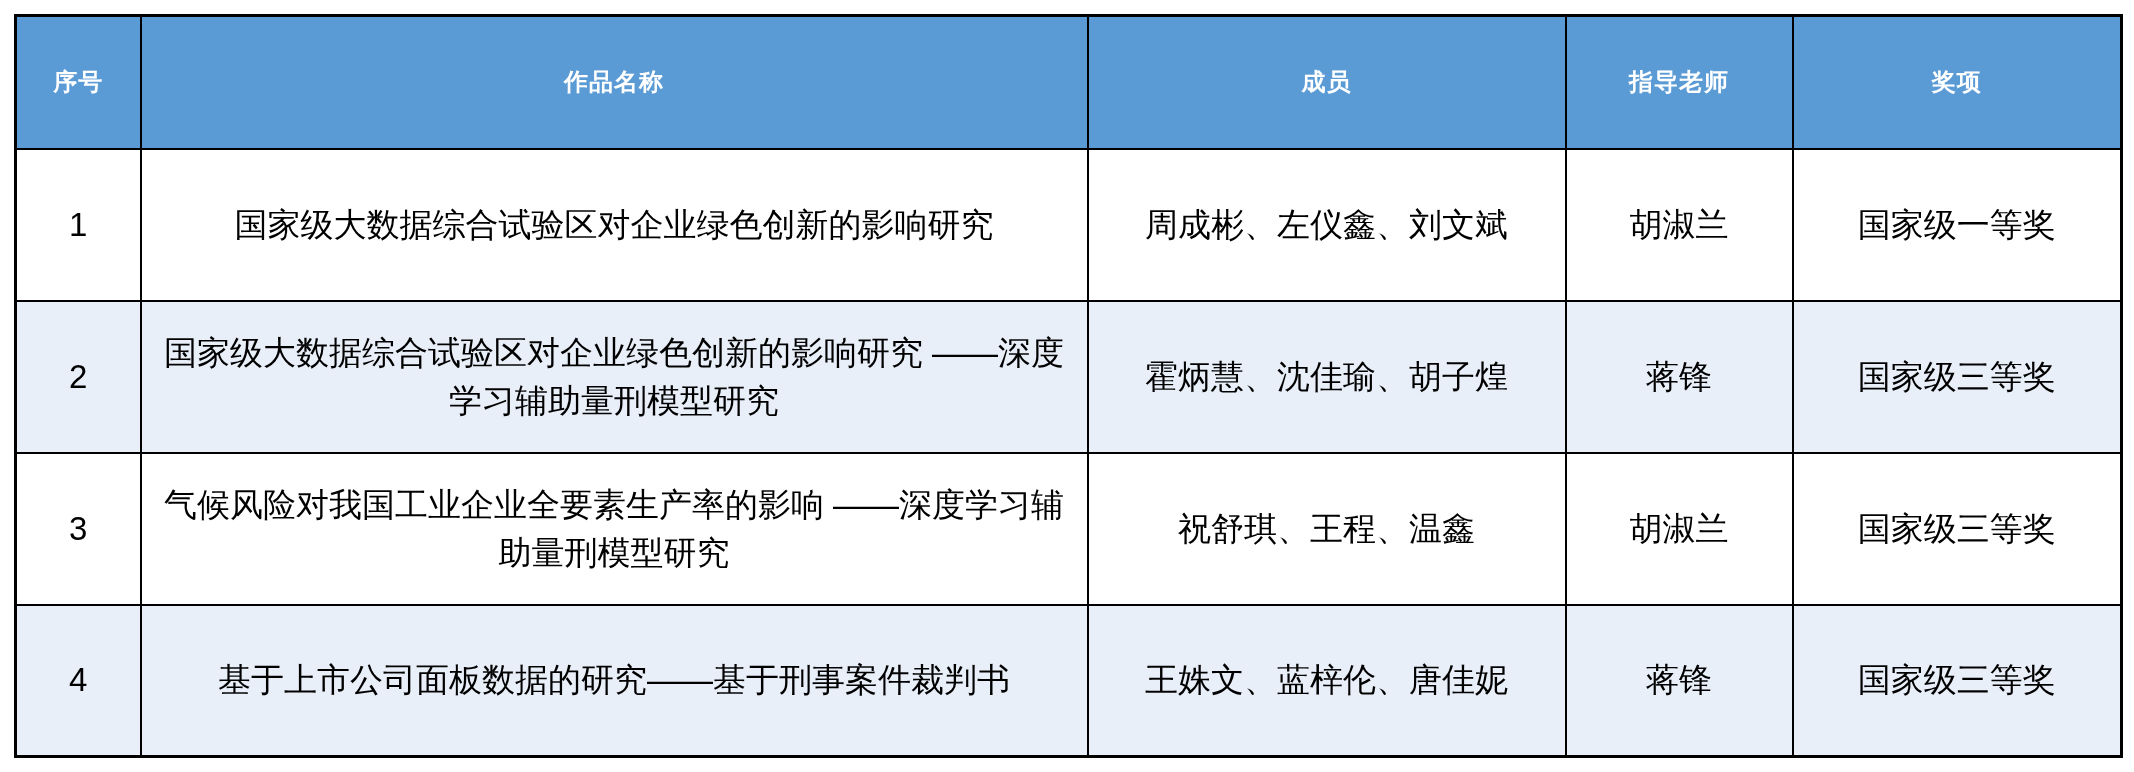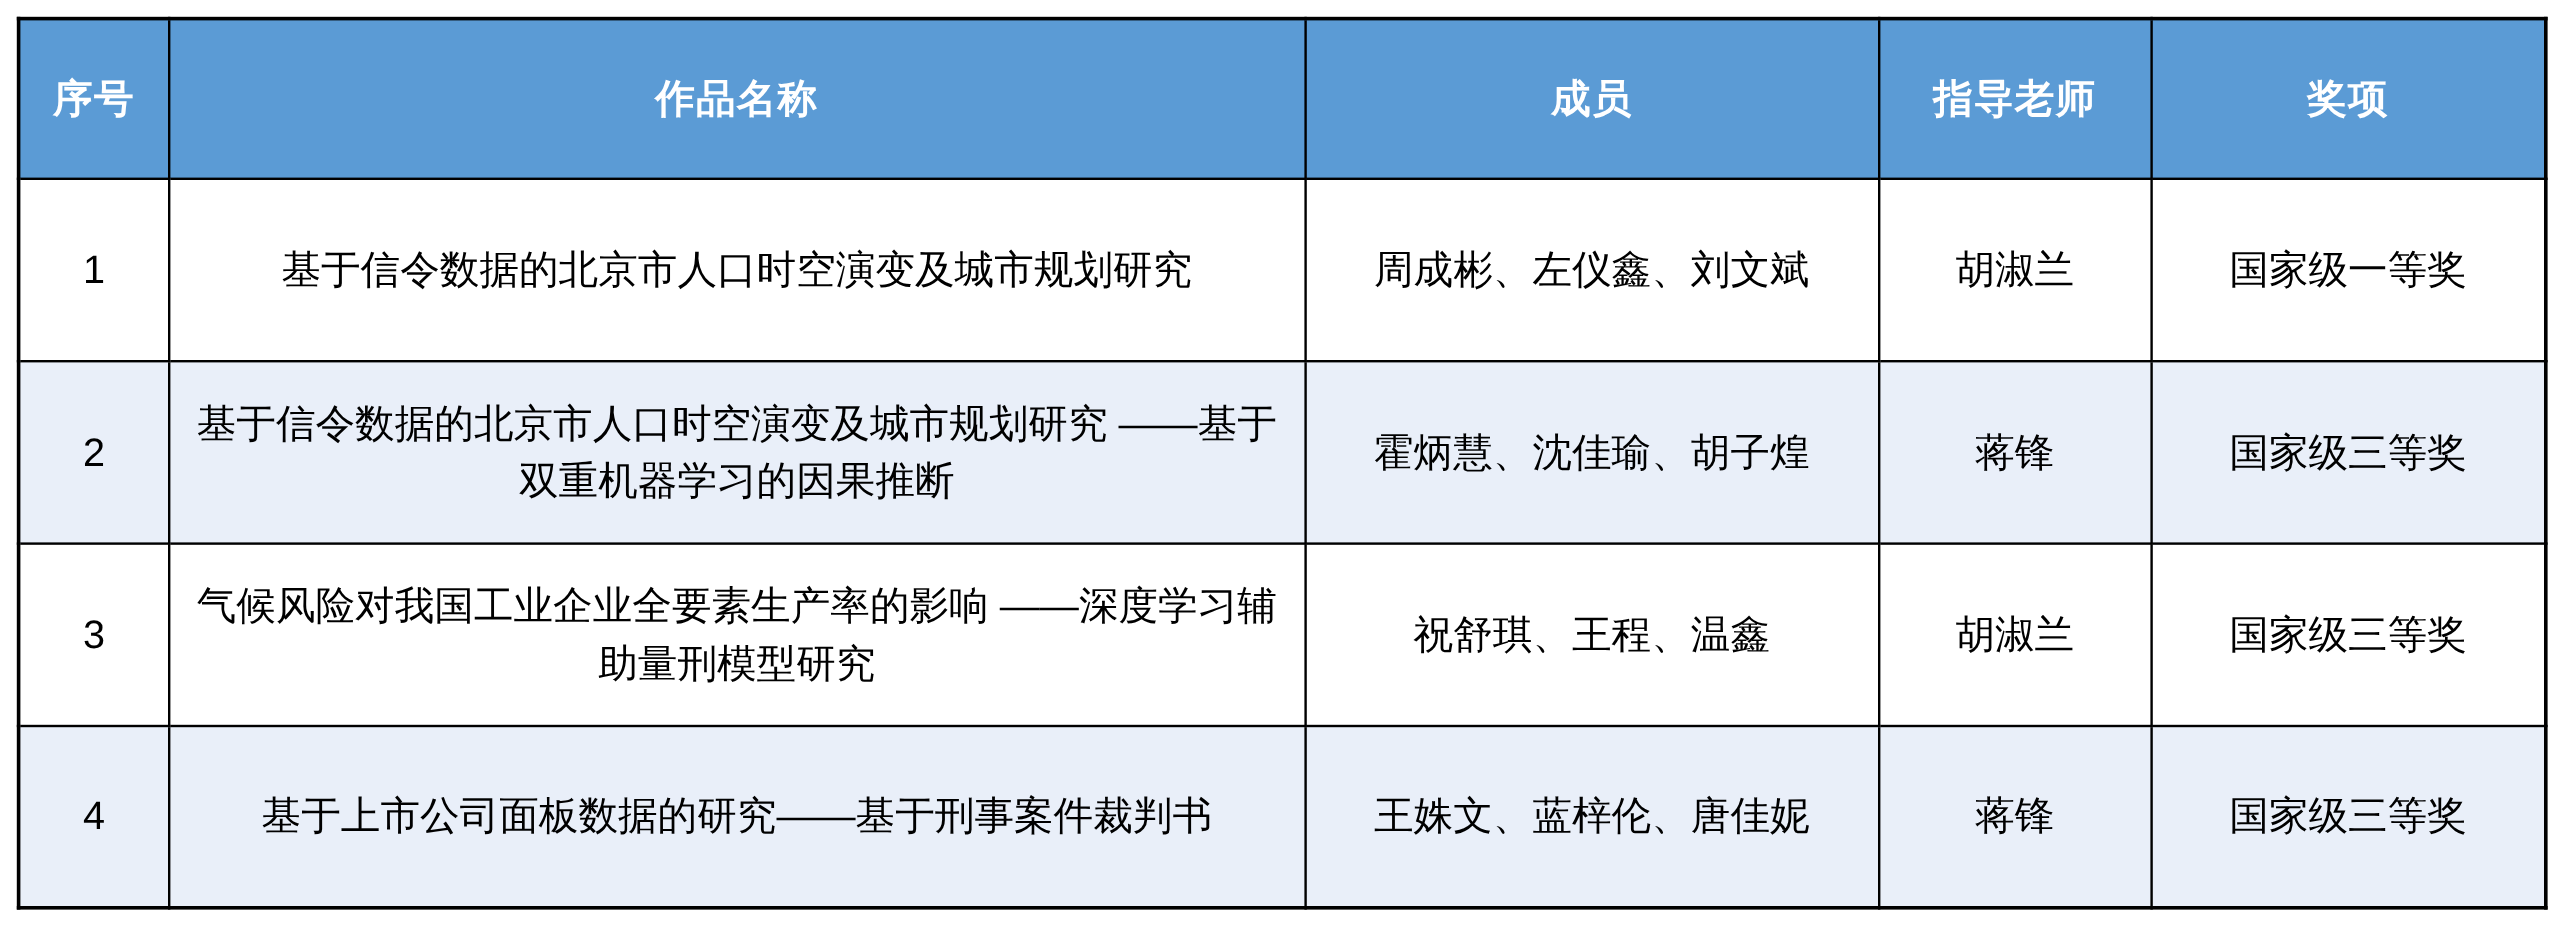--- a/index.html
+++ b/index.html
@@ -30,21 +30,21 @@
     text-align: center;
     vertical-align: middle;
     padding: 6px 14px;
     box-sizing: border-box;
     word-break: break-word;
   }
   table.awards th {
     height: 133px;
     background: #5B9BD5;
     color: #ffffff;
-    font-size: 33px;
+    font-size: 24px;
     font-weight: bold;
     letter-spacing: 1px;
   }
   table.awards td {
     height: 152px;
     color: #000000;
     font-size: 33px;
     line-height: 1.45;
     background: #ffffff;
   }
@@ -69,28 +69,28 @@
           <th>序号</th>
           <th>作品名称</th>
           <th>成员</th>
           <th>指导老师</th>
           <th>奖项</th>
         </tr>
     </thead>
     <tbody>
         <tr>
           <td>1</td>
-          <td>基于信令数据的北京市人口时空演变及城市规划研究</td>
+          <td>国家级大数据综合试验区对企业绿色创新的影响研究</td>
           <td>周成彬、左仪鑫、刘文斌</td>
           <td>胡淑兰</td>
           <td>国家级一等奖</td>
         </tr>
         <tr class="alt">
           <td>2</td>
-          <td>基于信令数据的北京市人口时空演变及城市规划研究 ——基于双重机器学习的因果推断</td>
+          <td>国家级大数据综合试验区对企业绿色创新的影响研究 ——深度学习辅助量刑模型研究</td>
           <td>霍炳慧、沈佳瑜、胡子煌</td>
           <td>蒋锋</td>
           <td>国家级三等奖</td>
         </tr>
         <tr>
           <td>3</td>
           <td>气候风险对我国工业企业全要素生产率的影响 ——深度学习辅助量刑模型研究</td>
           <td>祝舒琪、王程、温鑫</td>
           <td>胡淑兰</td>
           <td>国家级三等奖</td>

